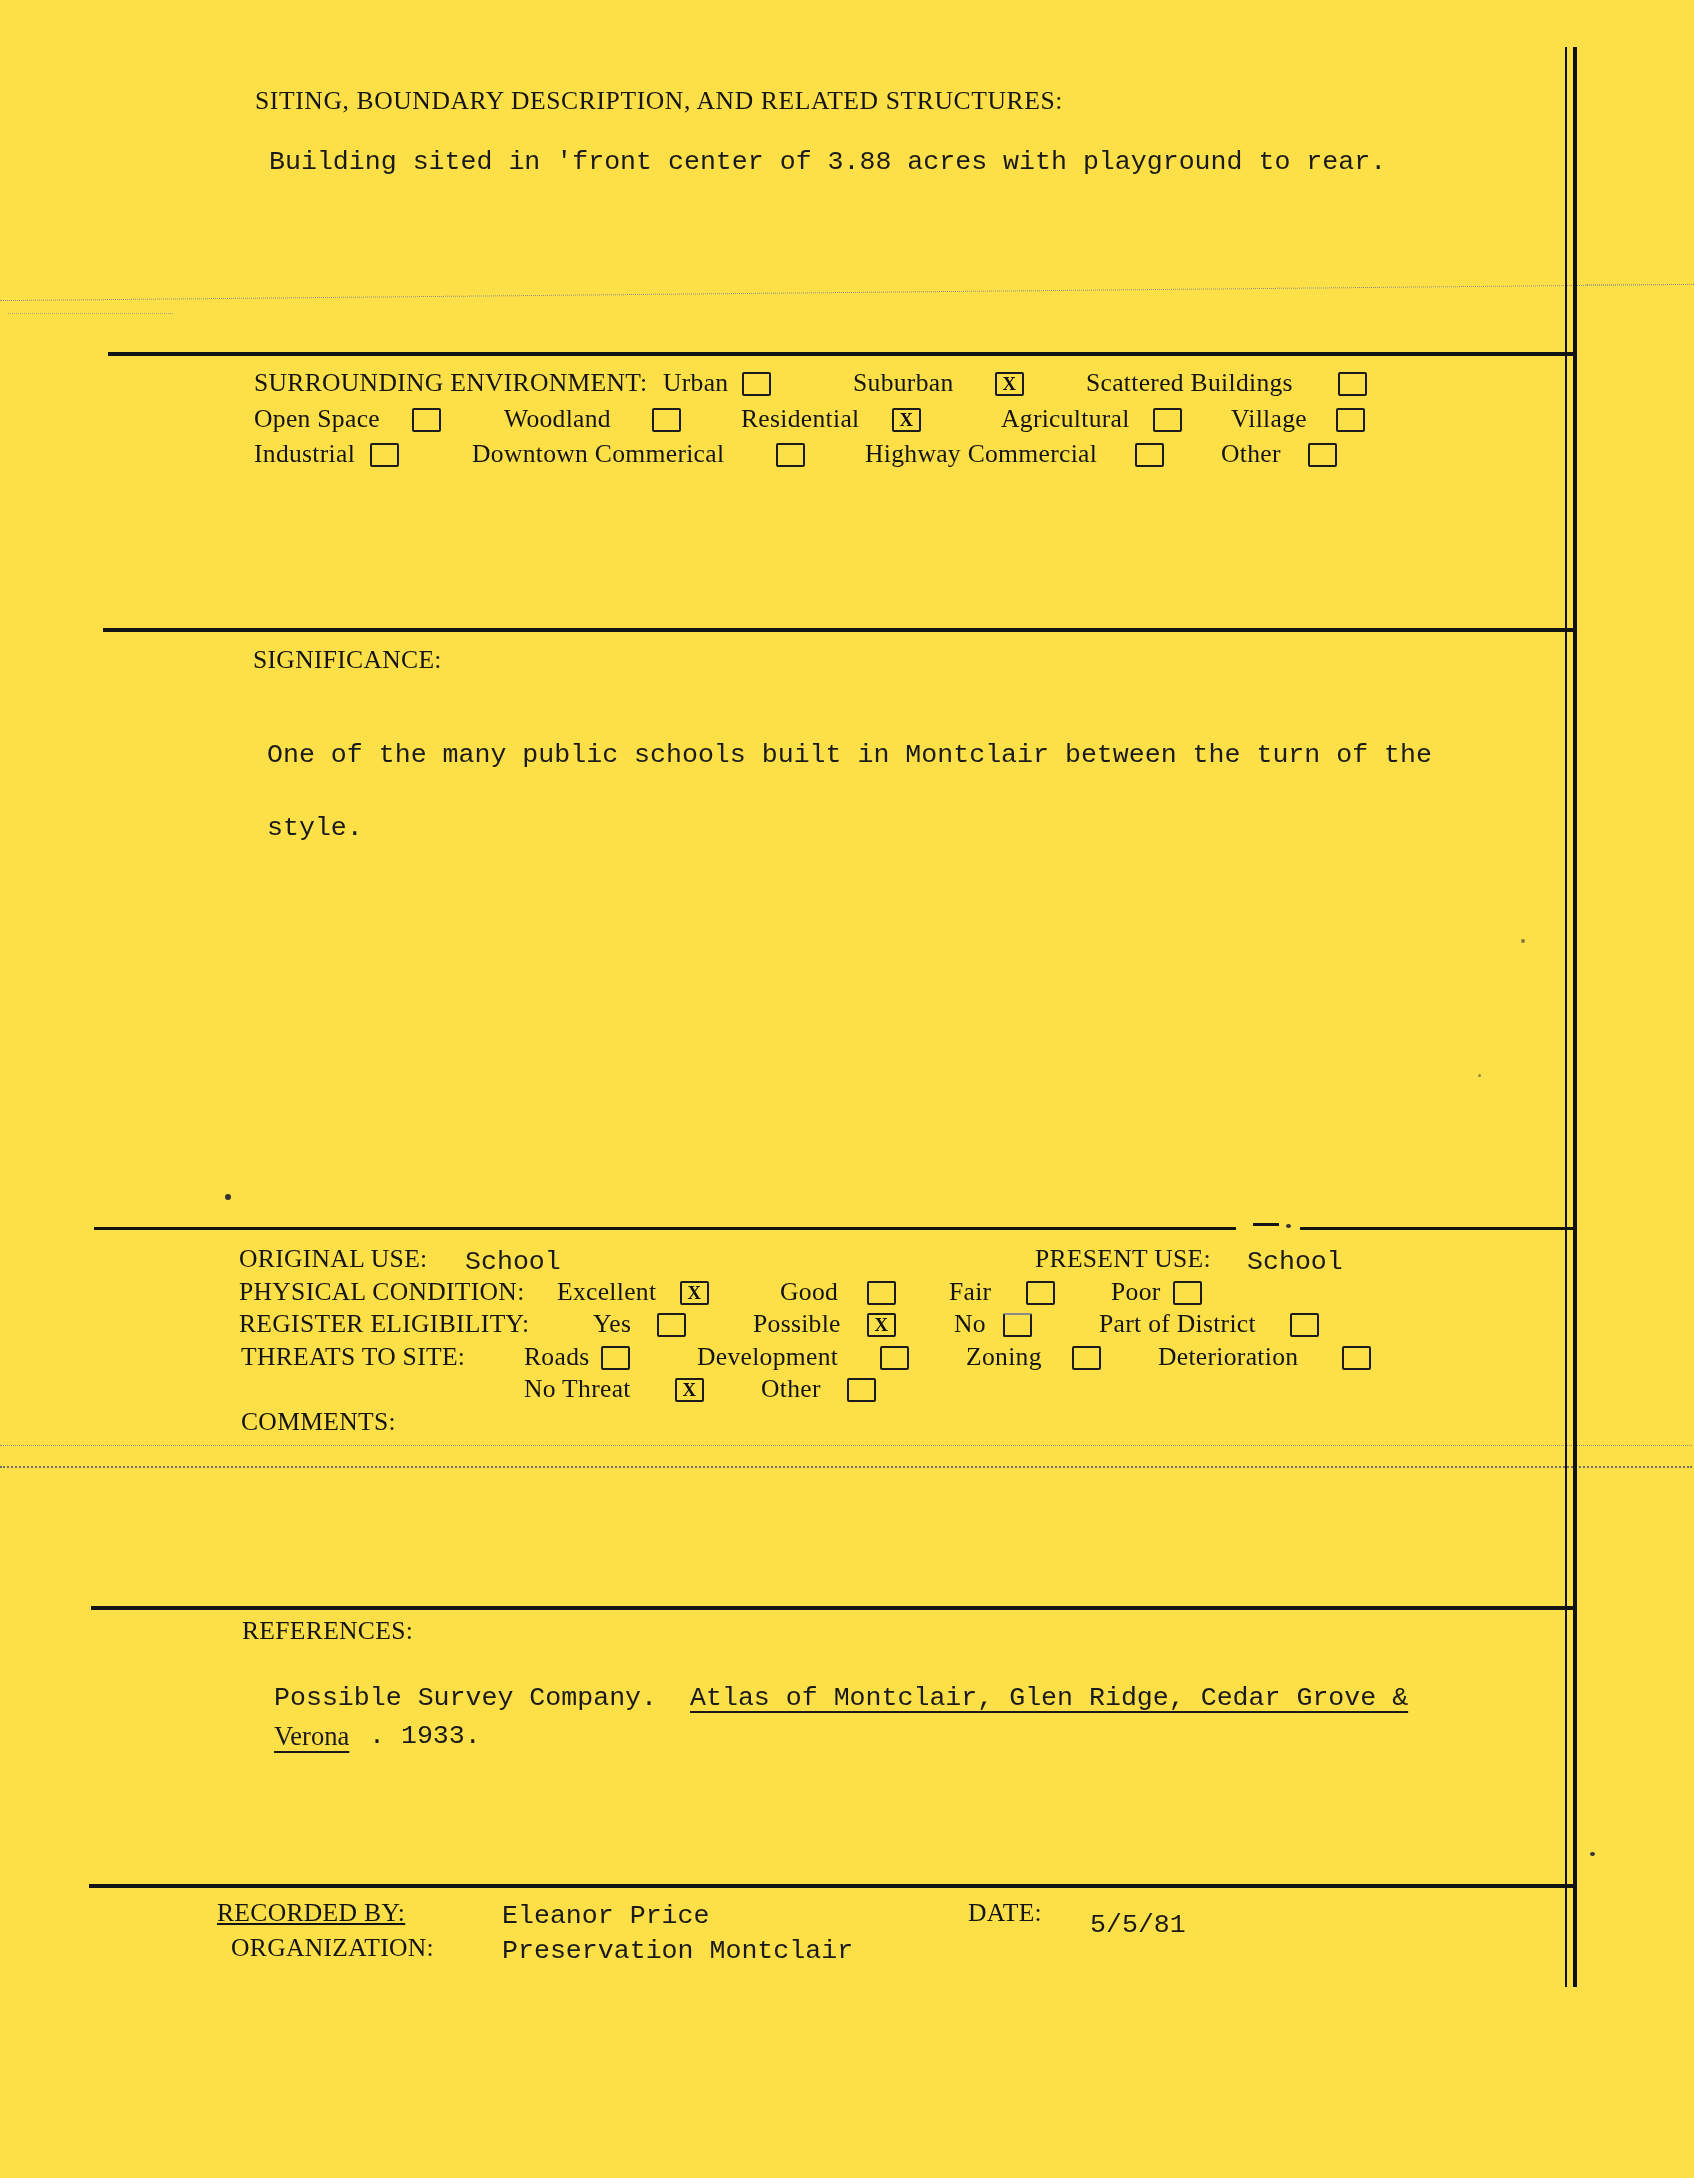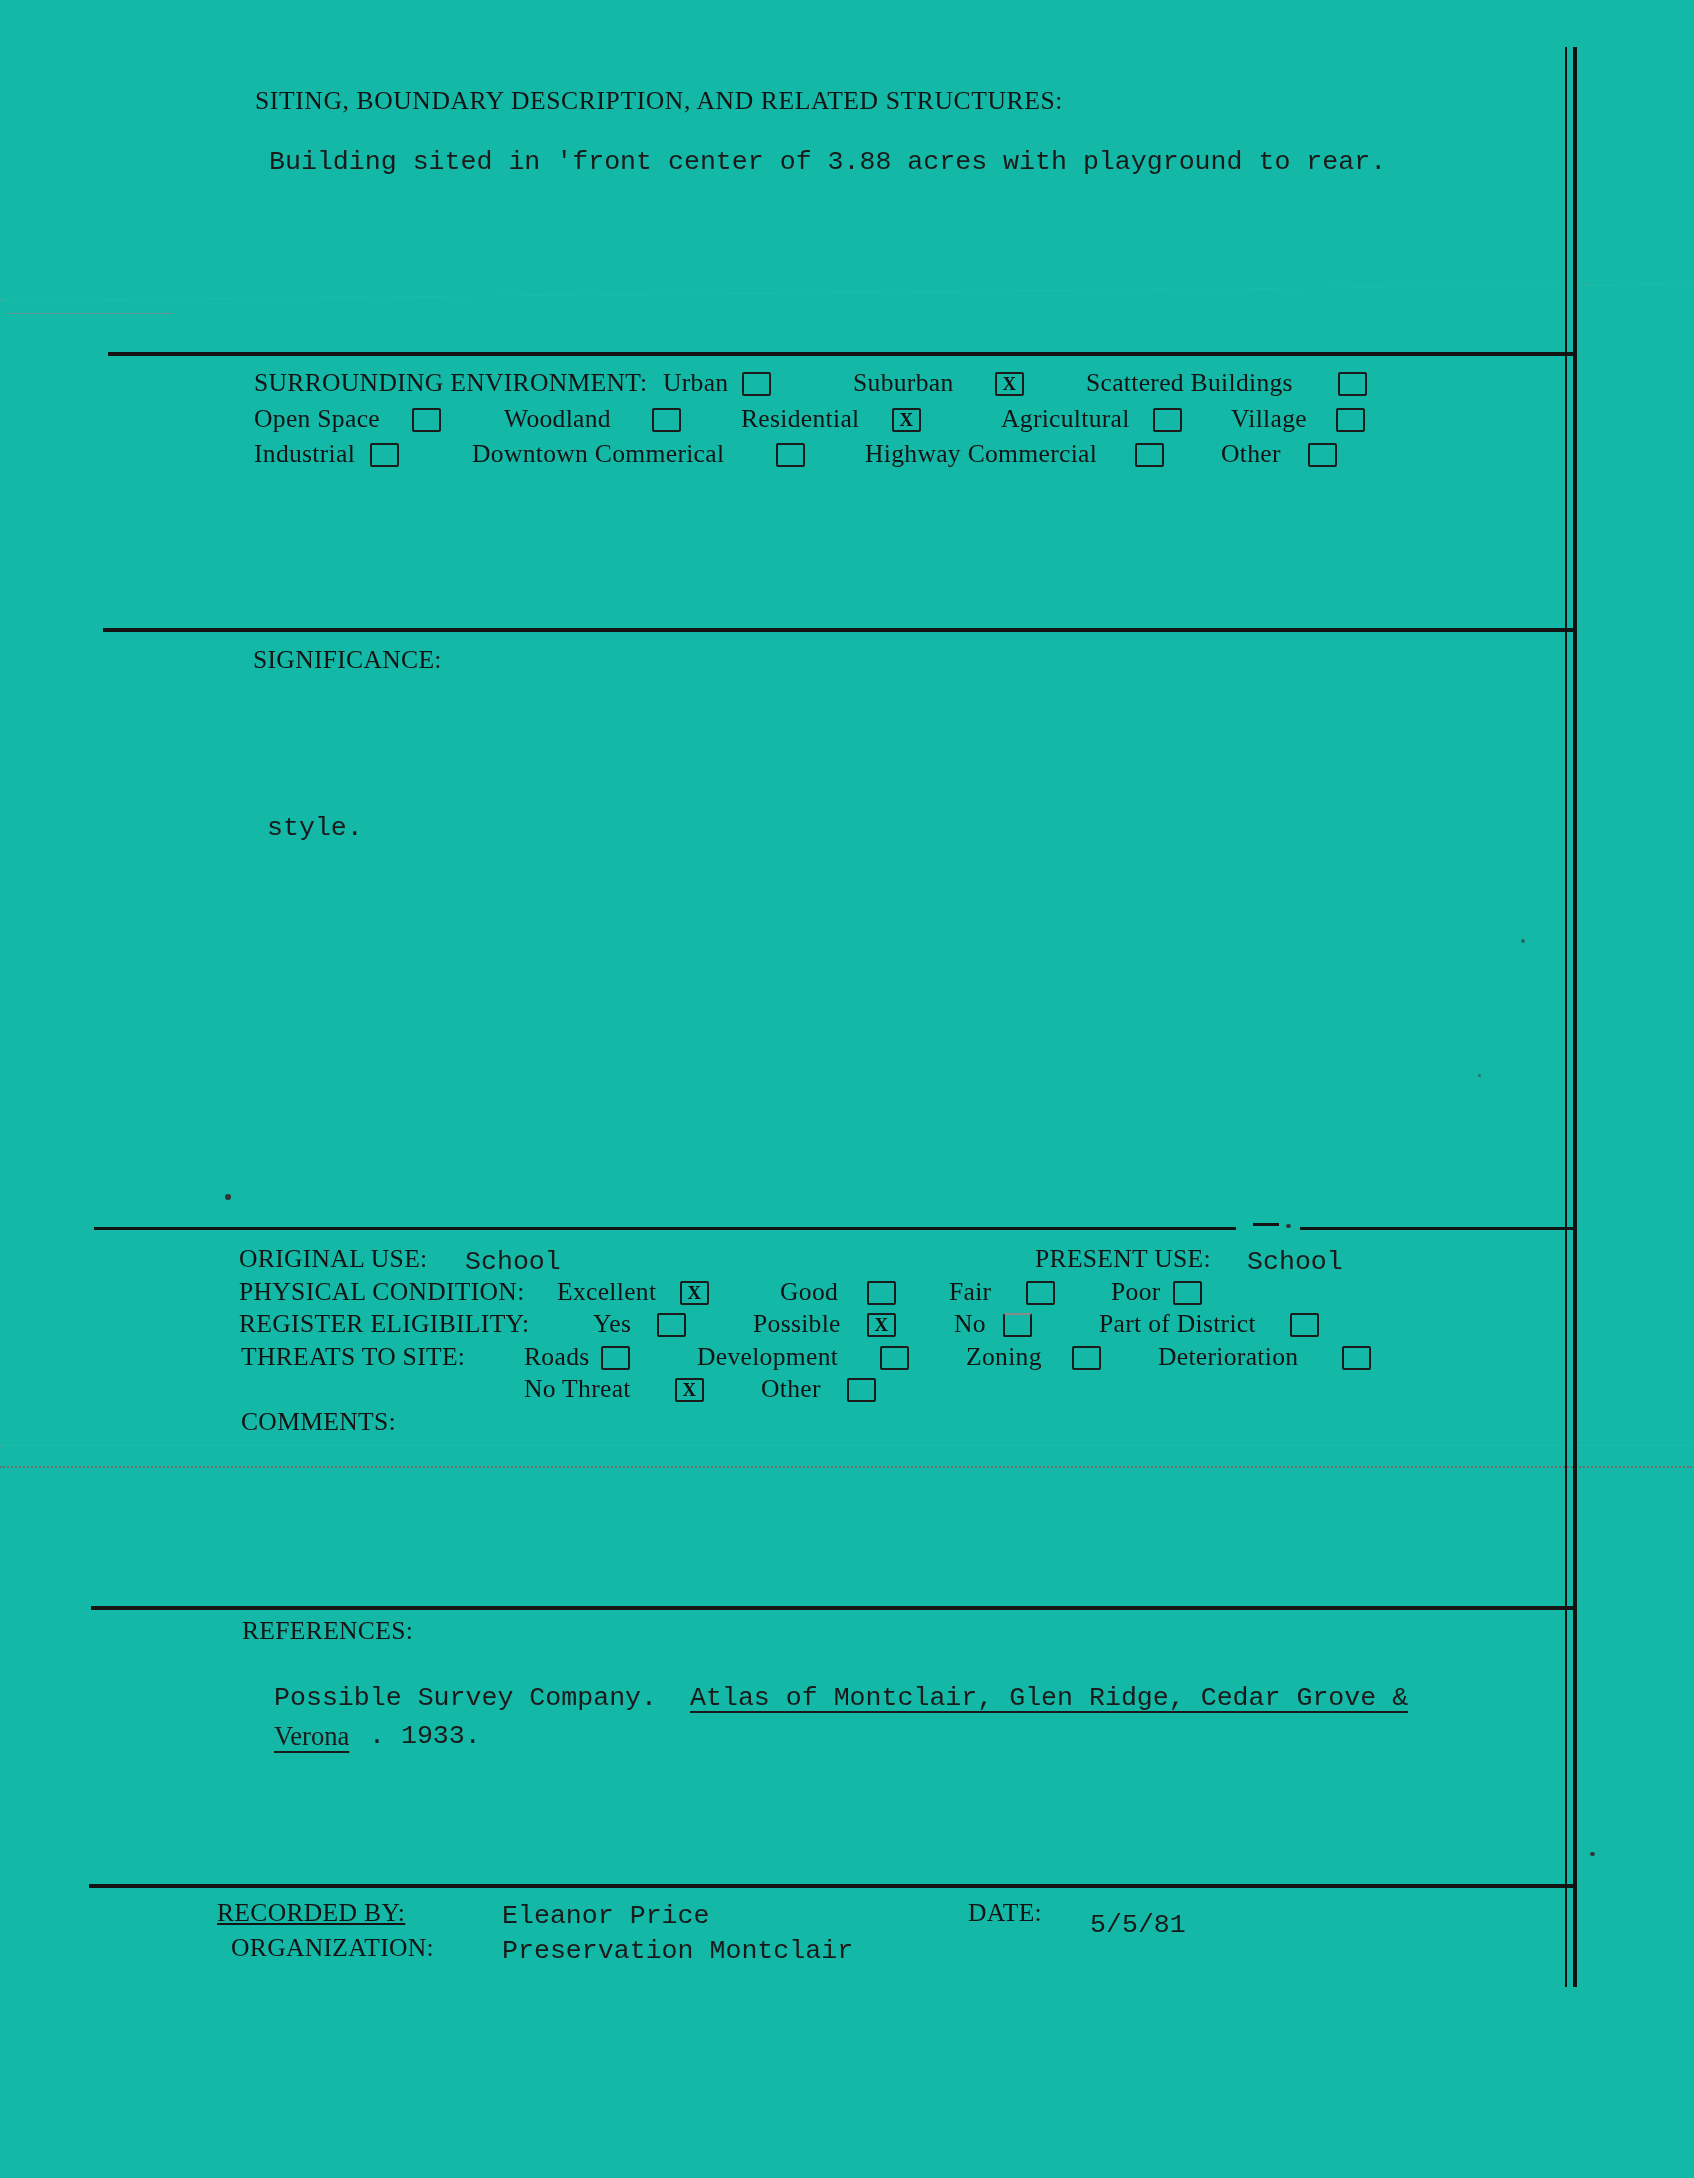--- a/index.html
+++ b/index.html
@@ -1,19 +1,19 @@
 <!DOCTYPE html>
 <html><head>
 <meta charset="utf-8">
 <style>
   html,body{margin:0;padding:0;background:#ffffff;}
   .page{
     position:relative;
     width:1694px;height:2179px;
-    background:#14b8a6;
+    background:#fde047;
     overflow:hidden;
     font-family:"Liberation Serif",serif;
     color:#161616;
   }
   .srf{position:absolute;font-family:"Liberation Serif",serif;font-size:25.6px;line-height:27.6px;color:#141414;white-space:pre;letter-spacing:0.3px;}
   .mono{position:absolute;font-family:"Liberation Mono","DejaVu Sans Mono",monospace;font-size:26.6px;line-height:28.6px;color:#1a1a1a;white-space:pre;}
   .ln{position:absolute;background:#141414;height:3px;}
   .vln{position:absolute;background:#111;}
   .dotline{position:absolute;height:0;border-top:1px dotted #8d8d8d;}
   .dotline2{position:absolute;height:0;border-top:2px dotted #6f6f6f;}
@@ -62,20 +62,21 @@
   <div class="cb" style="left:370px;top:443px;"></div>
   <div class="srf" style="left:472px;top:440px;">Downtown Commerical</div>
   <div class="cb" style="left:776px;top:443px;"></div>
   <div class="srf" style="left:865px;top:440px;">Highway Commercial</div>
   <div class="cb" style="left:1135px;top:443px;"></div>
   <div class="srf" style="left:1221px;top:440px;">Other</div>
   <div class="cb" style="left:1308px;top:443px;"></div>
 
   <div class="ln" style="left:103px;top:628px;width:1473px;height:3.9px;"></div>
   <div class="srf" style="left:253px;top:646px;">SIGNIFICANCE:</div>
+  <div class="mono" style="left:267px;top:741px;">One of the many public schools built in Montclair between the turn of the</div>
   <div class="mono" style="left:267px;top:814px;">style.</div>
 
   <div class="speck" style="left:225px;top:1194px;width:5.9px;height:5.9px;"></div>
   <div class="speck" style="left:1521px;top:939px;width:3.9px;height:3.9px;opacity:.6;"></div>
   <div class="speck" style="left:1478px;top:1074px;width:3px;height:3px;opacity:.5;"></div>
 
   <div class="ln" style="left:94px;top:1227px;width:1142px;"></div>
   <div class="ln" style="left:1253px;top:1223px;width:25.6px;"></div>
   <div class="speck" style="left:1286px;top:1224px;width:4.9px;height:3.9px;"></div>
   <div class="ln" style="left:1300px;top:1227px;width:276px;"></div>

